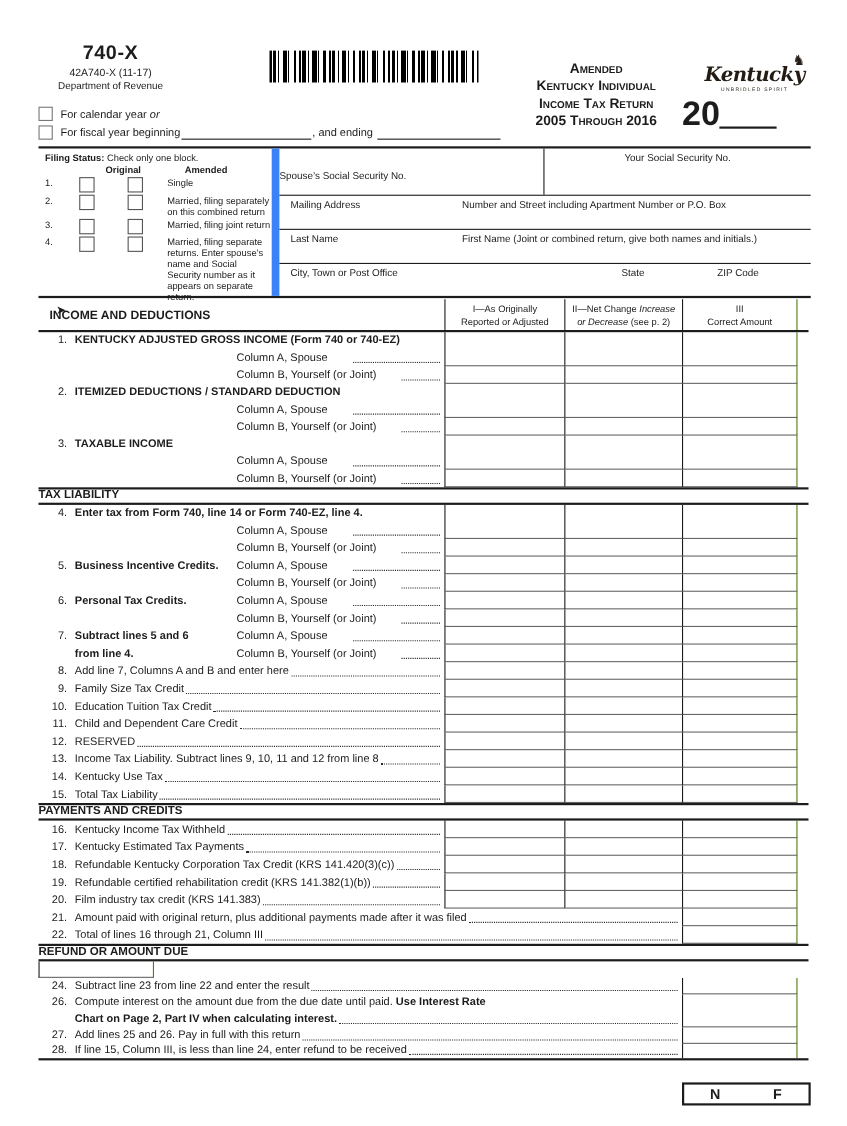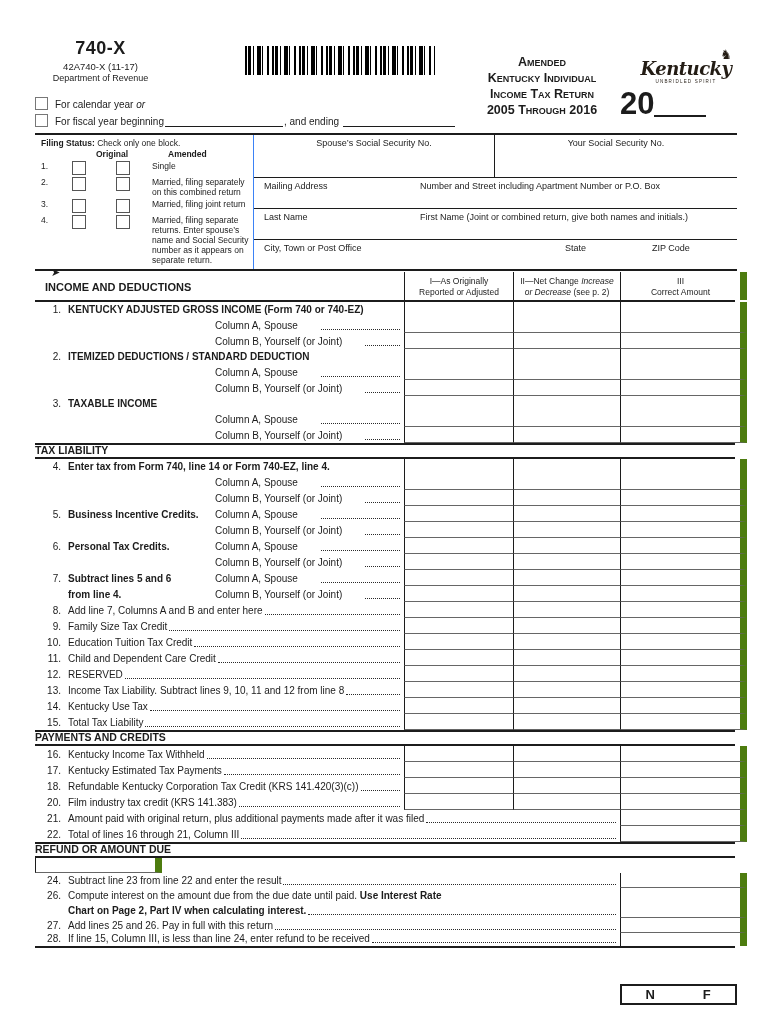--- a/index.html
+++ b/index.html
@@ -25,47 +25,47 @@
   .year-blank{width:52px;border-bottom:2px solid #1c1c1c;height:24px;}
   .cbline{left:35px;display:flex;align-items:flex-end;font-size:10px;}
   .cb{width:11px;height:11px;border:1px solid #777;margin-right:7px;flex:none;}
   .blank{border-bottom:1px solid #1c1c1c;height:11px;}
   .it{font-style:italic;}
   .b{font-weight:bold;}
 
   
   .infobox{left:35px;top:133px;width:702px;height:138px;box-sizing:border-box;
     border-top:2px solid #1c1c1c;border-bottom:2px solid #1c1c1c;display:flex;}
-  .fpane{width:219px;box-sizing:border-box;border-right:1px solid #3b82f6;font-size:8.5px;}
+  .fpane{width:219px;box-sizing:border-box;border-right:7px solid #3b82f6;font-size:8.5px;}
   .fs-title{margin:3px 2px 1px 6px;}
   .fs-heads{display:flex;font-weight:bold;margin-left:61px;margin-top:1px;gap:28px;}
   .fs-heads span:first-child{width:44px;}
   .fopt{display:flex;margin-top:2px;line-height:1.18;}
   .fnum{width:14px;margin-left:6px;flex:none;}
   .fcb{width:12px;height:12px;border:1px solid #555;flex:none;}
   .fcb1{margin-left:17px;}
   .fcb2{margin-left:30px;}
   .flbl{margin-left:22px;width:104px;}
   .fs-arrow{font-size:11px;margin:2px 0 0 16px;line-height:10px;}
   .tpane{flex:1;display:flex;flex-direction:column;font-size:9px;}
   .trow1{height:43px;box-sizing:border-box;border-bottom:1px solid #1c1c1c;display:flex;}
-  .ssncell{width:241px;box-sizing:border-box;border-right:1px solid #1c1c1c;text-align:center;padding-top:3px;}
+  .ssncell{width:241px;box-sizing:border-box;border-right:1px solid #1c1c1c;padding-top:20px;}
   .ssncell2{flex:1;text-align:center;padding-top:3px;}
   .trow2{height:31px;box-sizing:border-box;border-bottom:1px solid #1c1c1c;position:relative;}
   .trow4{height:27px;position:relative;}
   .pl{position:absolute;top:3px;}
 
   
   .maintable{left:35px;top:272px;width:700px;}
   .trw{display:flex;box-sizing:border-box;position:relative;}
   .h16{height:16px;} .h31{height:31px;} .h15{height:15px;} .h30{height:30px;}
   .lblarea{width:369px;flex:none;position:relative;box-sizing:border-box;}
   .lblwide{width:585px;flex:none;position:relative;box-sizing:border-box;}
   .cell{box-sizing:border-box;border-left:1px solid #1c1c1c;border-bottom:1px solid #666;}
-  .c1{width:109px;flex:none;} .c2{width:107px;flex:none;} .c3{width:127px;flex:none;border-right:7px solid #4d7c0f;}
+  .c1{width:109px;flex:none;} .c2{width:107px;flex:none;} .c3{width:105px;flex:none;border-right:1px solid #4d7c0f;}
   .sp{width:10px;flex:none;}
   .thead{height:30px;border-bottom:2.5px solid #1c1c1c;}
   .thead .cell{border-bottom:none;}
   .ttitle{font-size:11px;font-weight:bold;position:absolute;left:10px;bottom:7px;}
   .chead{font-size:8.5px;line-height:11px;text-align:center;padding-top:4px;}
   .sect{height:16px;border-top:2px solid #1c1c1c;border-bottom:2px solid #1c1c1c;
         font-size:10.5px;font-weight:bold;}
   .sect span{position:absolute;left:0;bottom:1px;}
   .final{border-bottom:2px solid #1c1c1c;}
   .final .cell{border-bottom:none;}
@@ -553,20 +553,33 @@
           </div>
         </div>
       <div class="cell c1"></div>
       <div class="cell c2"></div>
       <div class="cell c3"></div>
       <div class="sp"></div>
     </div>
     <div class="trw h16">
       <div class="lblarea">
           <div class="rline">
+            <span class="num">19.</span>
+            <span>Refundable certified rehabilitation credit (KRS 141.382(1)(b))</span>
+            <span class="dots"></span>
+          </div>
+        </div>
+      <div class="cell c1"></div>
+      <div class="cell c2"></div>
+      <div class="cell c3"></div>
+      <div class="sp"></div>
+    </div>
+    <div class="trw h16">
+      <div class="lblarea">
+          <div class="rline">
             <span class="num">20.</span>
             <span>Film industry tax credit (KRS 141.383)</span>
             <span class="dots"></span>
           </div>
         </div>
       <div class="cell c1"></div>
       <div class="cell c2"></div>
       <div class="cell c3"></div>
       <div class="sp"></div>
     </div>

